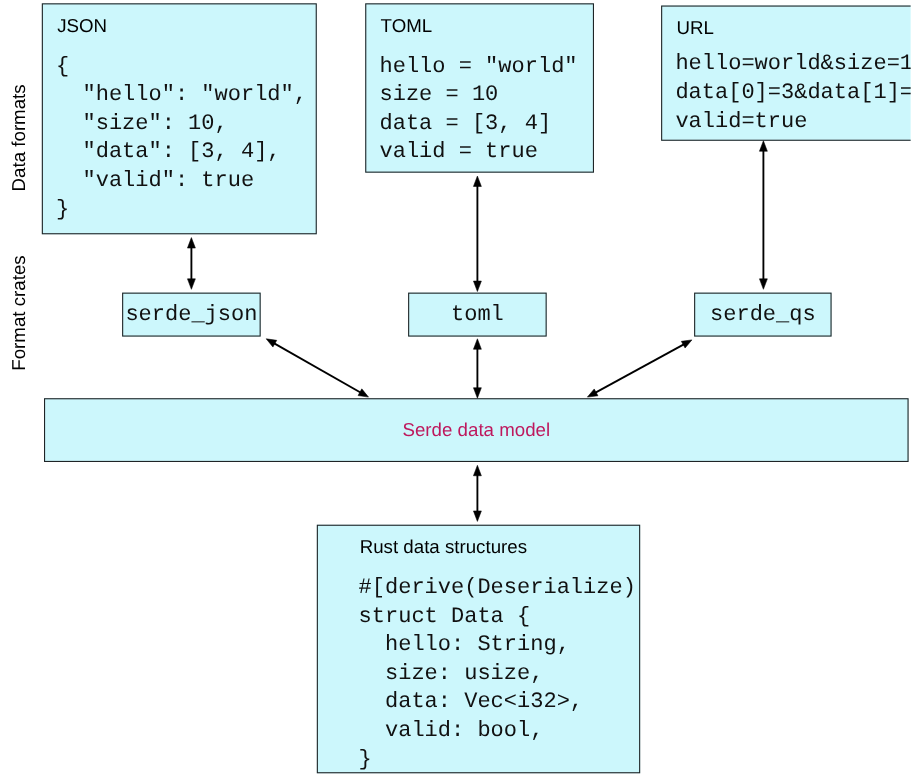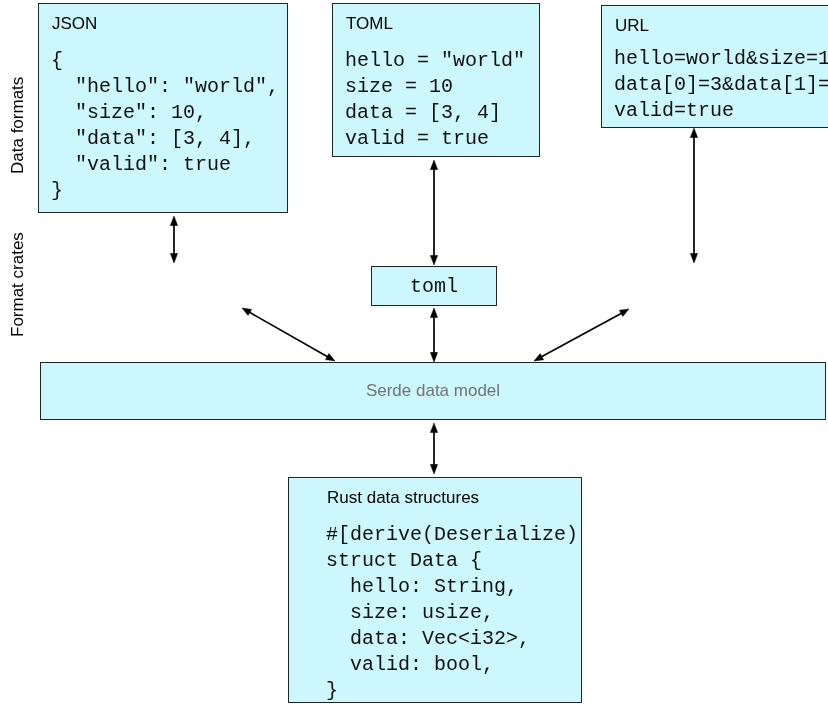--- a/index.html
+++ b/index.html
@@ -48,21 +48,21 @@
     color: #111111;
     white-space: nowrap;
   }
   .band {
     display: flex;
     align-items: center;
     justify-content: center;
   }
   .band-label {
     font-size: 17px;
-    color: #737373;
+    color: #be185d;
   }
   .side-label {
     position: absolute;
     left: 4px;
     width: 28px;
     display: flex;
     align-items: center;
     justify-content: center;
     writing-mode: vertical-rl;
     transform: rotate(180deg);
@@ -121,25 +121,31 @@
 valid = true</pre>
   </div>
 
   <div class="box fbox" id="box-url">
     <div class="fbox-title tight">URL</div>
     <pre class="code">hello=world&amp;size=10&amp;
 data[0]=3&amp;data[1]=4&amp;
 valid=true</pre>
   </div>
 
+  <div class="box cratebox" id="crate-serde-json">
+    <span class="crate-label">serde_json</span>
+  </div>
 
   <div class="box cratebox" id="crate-toml">
     <span class="crate-label">toml</span>
   </div>
 
+  <div class="box cratebox" id="crate-serde-qs">
+    <span class="crate-label">serde_qs</span>
+  </div>
 
   <div class="box band" id="serde-band">
     <span class="band-label">Serde data model</span>
   </div>
 
   <div class="box fbox" id="box-rust">
     <div class="fbox-title">Rust data structures</div>
     <pre class="code">#[derive(Deserialize)
 struct Data {
   hello: String,

